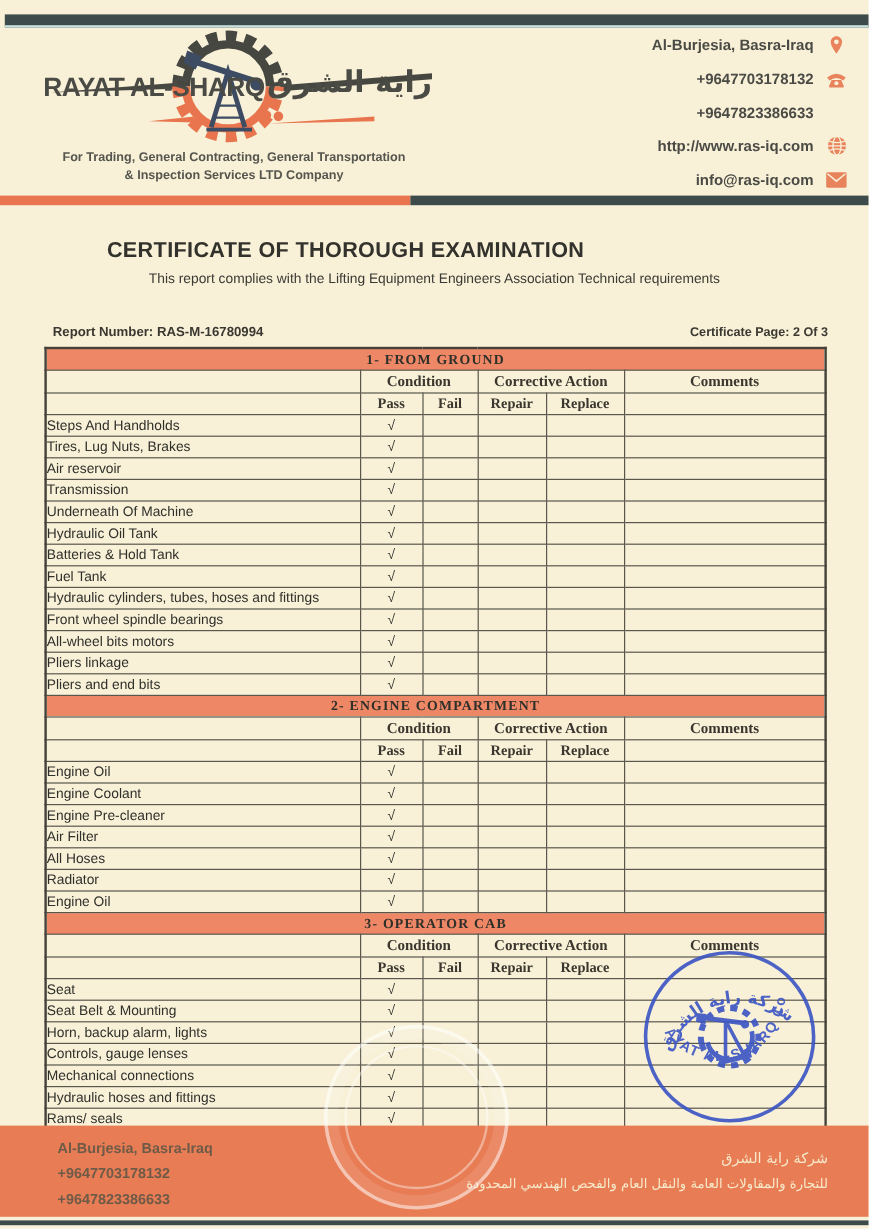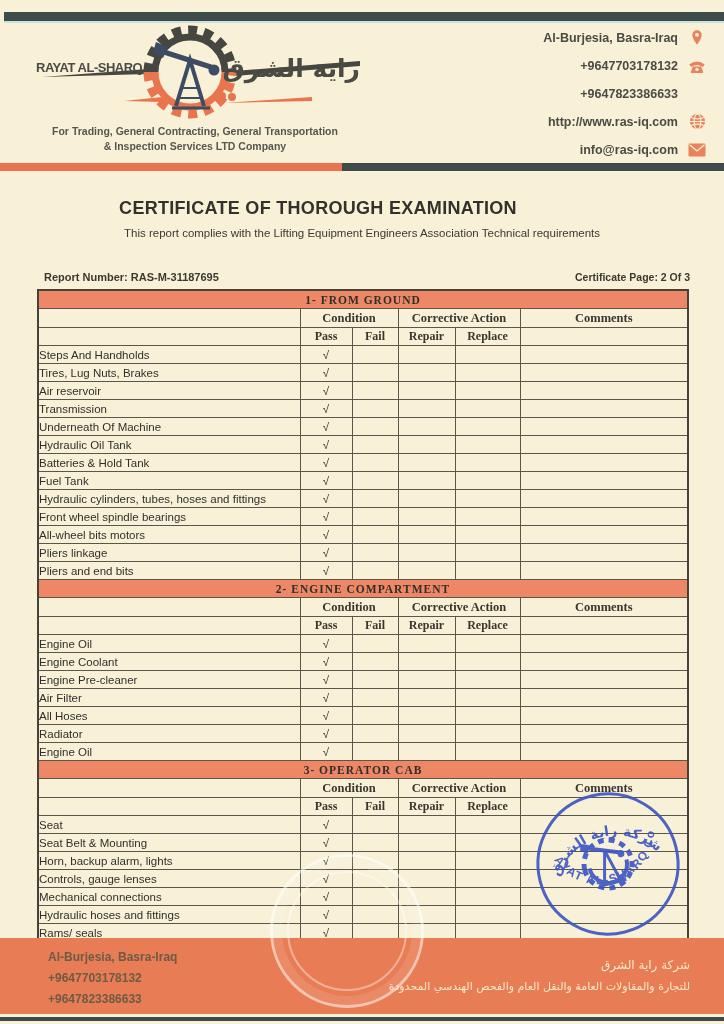--- a/index.html
+++ b/index.html
@@ -7,38 +7,38 @@
         font-family:"Liberation Sans",sans-serif;color:#33322C;}
   .ar{font-family:"DejaVu Sans",sans-serif;direction:rtl;}
 
   
   .topbar{position:absolute;top:12px;left:4px;width:720px;height:9px;background:#3D4B4B;border-bottom:2px solid #C9E2DC;}
   .bottombar{position:absolute;top:1017px;left:0;width:724px;height:4px;background:#3D4B4B;}
 
   
   .logo-block{position:absolute;top:24px;left:28px;width:332px;height:100px;}
   .logo-block svg{position:absolute;inset:0;}
-  .company-name{position:absolute;left:8px;top:36px;font-size:13px;font-weight:bold;
+  .company-name{position:absolute;left:8px;top:36px;font-size:22px;font-weight:bold;
                 letter-spacing:-0.5px;color:#4B4B45;white-space:nowrap;}
   .company-name-ar{position:absolute;right:0;top:30px;font-size:25px;font-weight:bold;color:#4B4B45;white-space:nowrap;}
   .tagline{position:absolute;top:124px;left:20px;width:350px;text-align:center;
            font-size:10.5px;font-weight:bold;color:#56564E;line-height:1.42;}
 
   .contacts{position:absolute;top:28px;right:18px;display:flex;flex-direction:column;gap:9px;}
   .contact-row{display:flex;justify-content:flex-end;align-items:center;gap:10px;height:19px;}
   .contact-text{font-size:12.5px;font-weight:bold;color:#4B4B45;}
   .contact-icon{width:18px;height:18px;display:inline-flex;align-items:center;justify-content:center;}
 
   .divider{position:absolute;top:163px;left:0;width:724px;height:8px;display:flex;}
   .divider .d-left{width:342px;background:#E8754F;}
   .divider .d-right{flex:1;background:#3D4B4B;}
 
   
   .doc-title{position:absolute;top:198px;left:0;width:576px;text-align:center;
-             font-size:18px;font-weight:bold;letter-spacing:0.3px;color:#32312B;margin-left:30px;}
+             font-size:18px;font-weight:bold;letter-spacing:0.3px;color:#32312B;}
   .doc-subtitle{position:absolute;top:227px;left:0;width:724px;text-align:center;
                 font-size:11.5px;color:#3A3933;}
 
   .report-line{position:absolute;top:271px;left:44px;width:646px;display:flex;
                justify-content:space-between;align-items:baseline;}
   .report-number{font-size:11px;font-weight:bold;color:#3A3831;}
   .cert-page{font-size:10.5px;font-weight:bold;color:#3A3831;}
 
   
   .table-wrap{position:absolute;top:289px;left:37px;width:650px;}
@@ -162,21 +162,21 @@
     <span class="d-left"></span>
     <span class="d-right"></span>
   </div>
 
   <div class="doc-title">CERTIFICATE OF THOROUGH EXAMINATION</div>
   <div class="doc-subtitle">This report complies with the Lifting Equipment Engineers Association Technical requirements</div>
 
   <div class="report-line">
     <span class="report-number">
       <span>Report Number:</span>
-      <span>RAS-M-31187695</span>
+      <span>RAS-M-16780994</span>
     </span>
     <span class="cert-page">
       <span>Certificate Page:</span>
       <span>2 Of 3</span>
     </span>
   </div>
 
   <div class="table-wrap">
     <table class="checklist">
       <colgroup>

